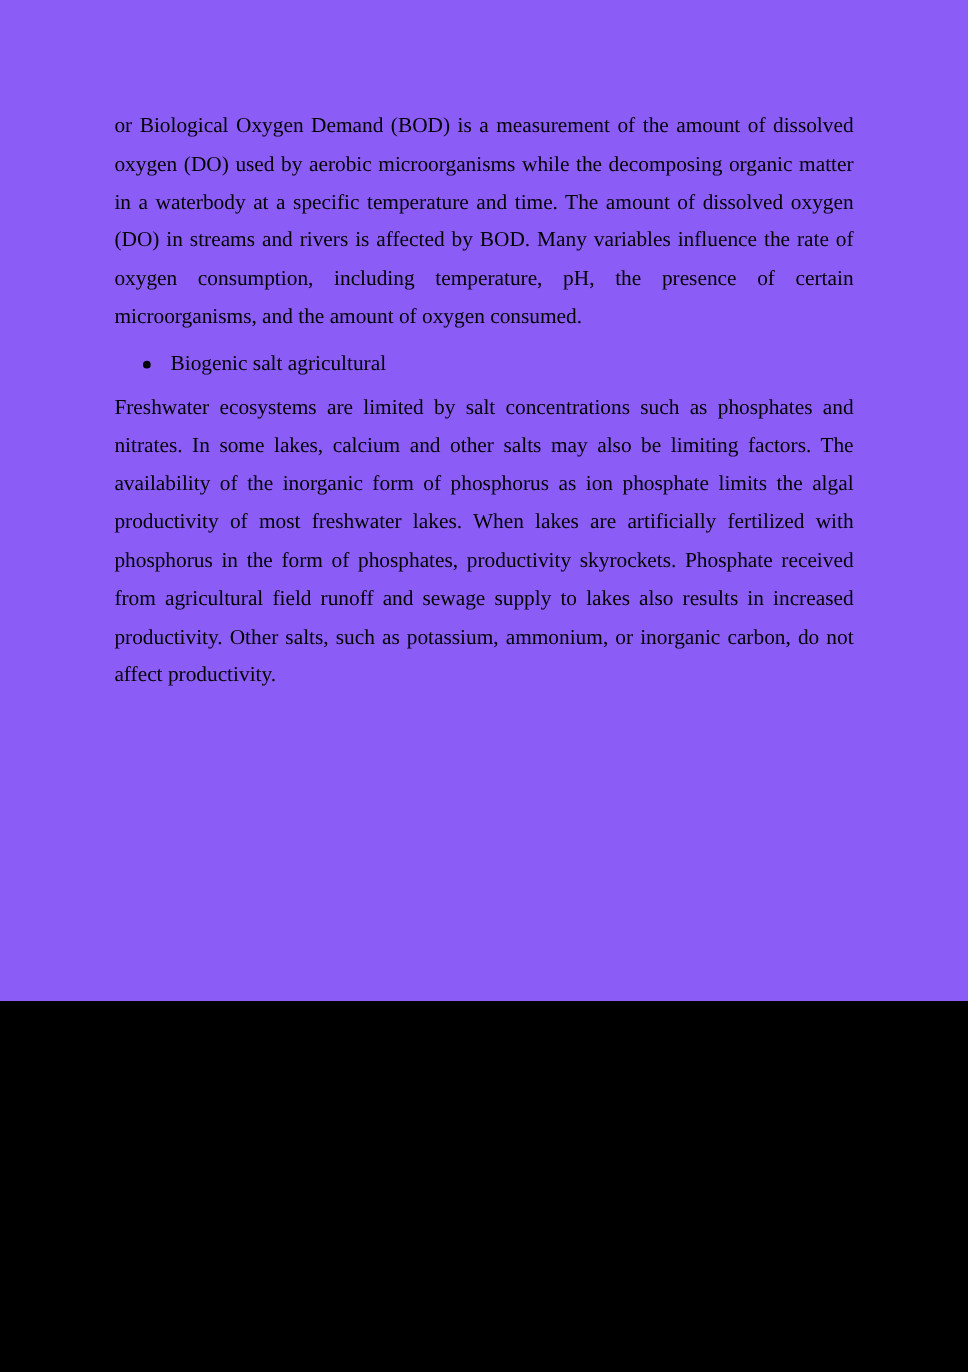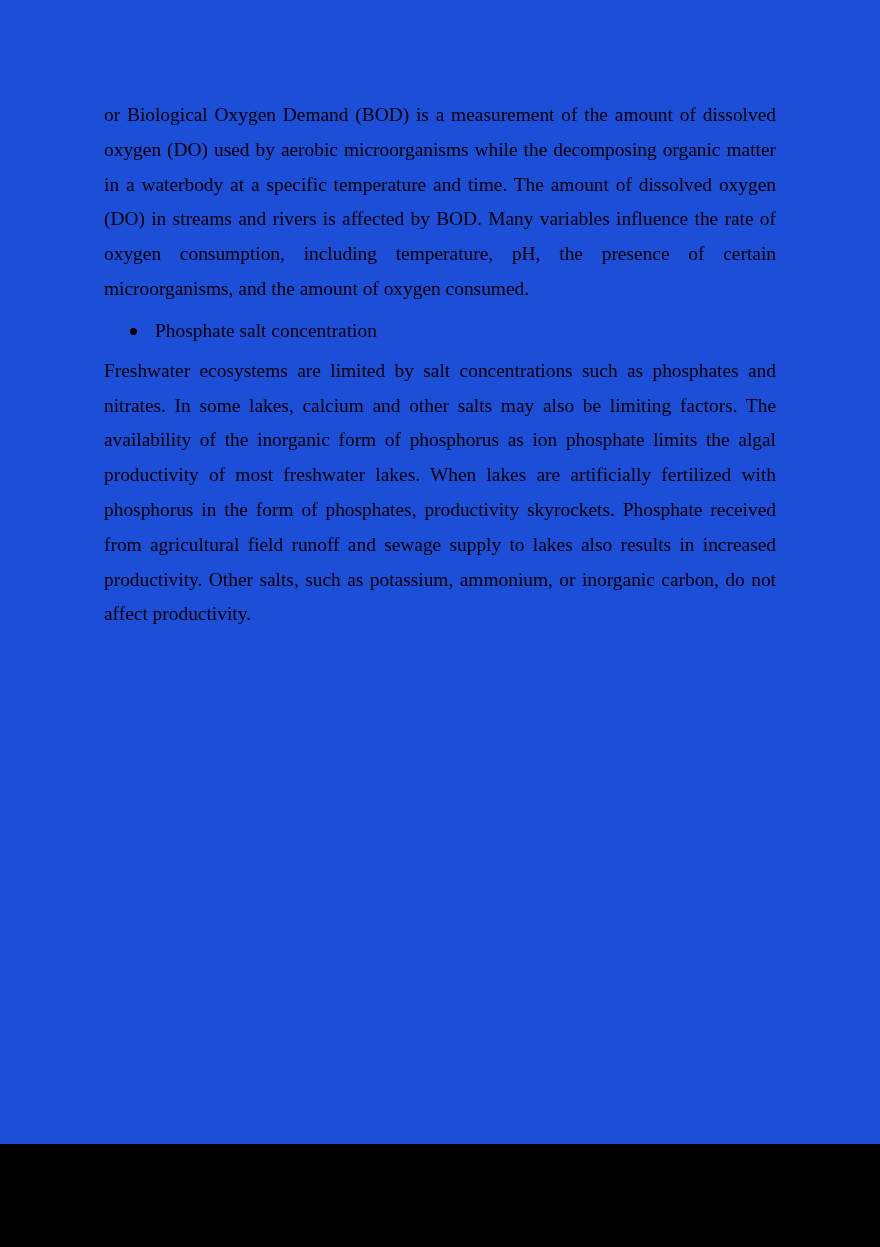--- a/index.html
+++ b/index.html
@@ -8,22 +8,22 @@
       width: 880px;
       height: 1247px;
       background: #000000;
       overflow: hidden;
     }
     .page {
       position: absolute;
       left: 0;
       top: 0;
       width: 880px;
-      height: 1144px;
-      background: #1d4ed8;
+      height: 910px;
+      background: #8b5cf6;
     }
     .content {
       position: absolute;
       left: 104px;
       top: 98px;
       width: 672px;
       font-family: "Liberation Serif", "DejaVu Serif", serif;
       font-size: 19.4px;
       line-height: 34.8px;
       color: #000000;
@@ -64,21 +64,21 @@
 </head>
 <body>
 
 <div class="page">
   <div class="content">
     <p class="para">or Biological Oxygen Demand (BOD) is a measurement of the amount of dissolved oxygen (DO) used by aerobic microorganisms while the decomposing organic matter in a waterbody at a specific temperature and time. The amount of dissolved oxygen (DO) in streams and rivers is affected by BOD. Many variables influence the rate of oxygen consumption, including temperature, pH, the presence of certain microorganisms, and the amount of oxygen consumed.</p>
 
     <ul class="bullet-list">
       <li class="bullet-item">
         <span class="bullet-dot"></span>
-        <span>Phosphate salt concentration</span>
+        <span>Biogenic salt agricultural</span>
       </li>
     </ul>
 
     <p class="para">Freshwater ecosystems are limited by salt concentrations such as phosphates and nitrates. In some lakes, calcium and other salts may also be limiting factors. The availability of the inorganic form of phosphorus as ion phosphate limits the algal productivity of most freshwater lakes. When lakes are artificially fertilized with phosphorus in the form of phosphates, productivity skyrockets. Phosphate received from agricultural field runoff and sewage supply to lakes also results in increased productivity. Other salts, such as potassium, ammonium, or inorganic carbon, do not affect productivity.</p>
   </div>
 </div>
 
 <div class="black-band"></div>
 
 </body></html>

